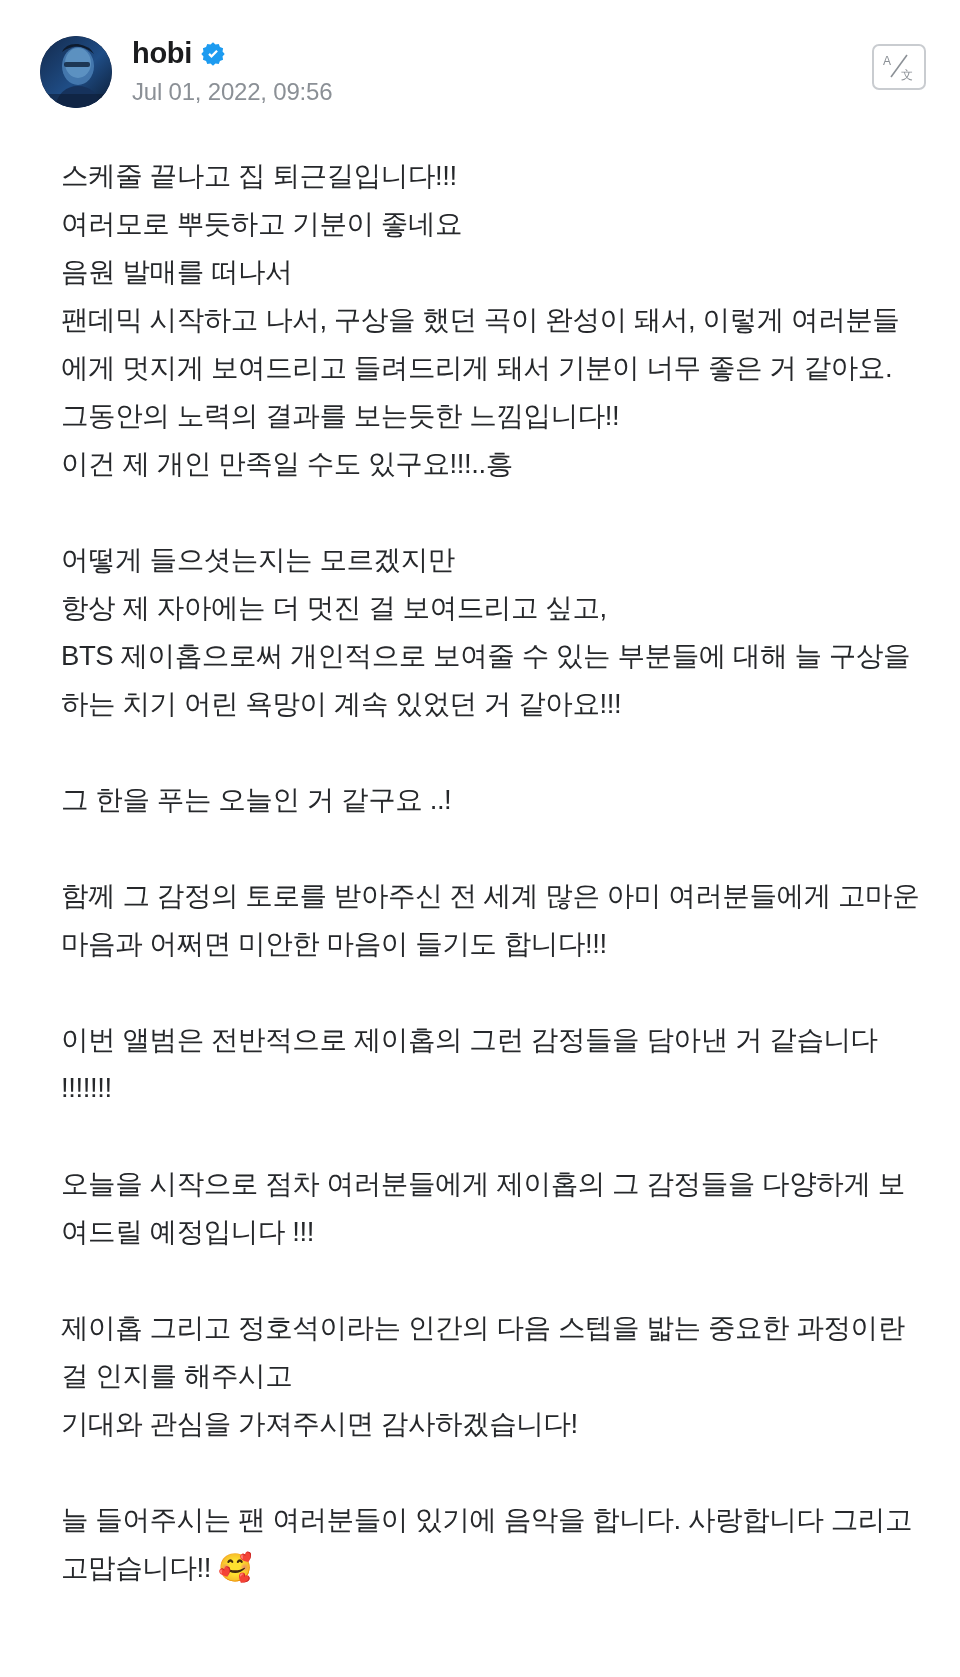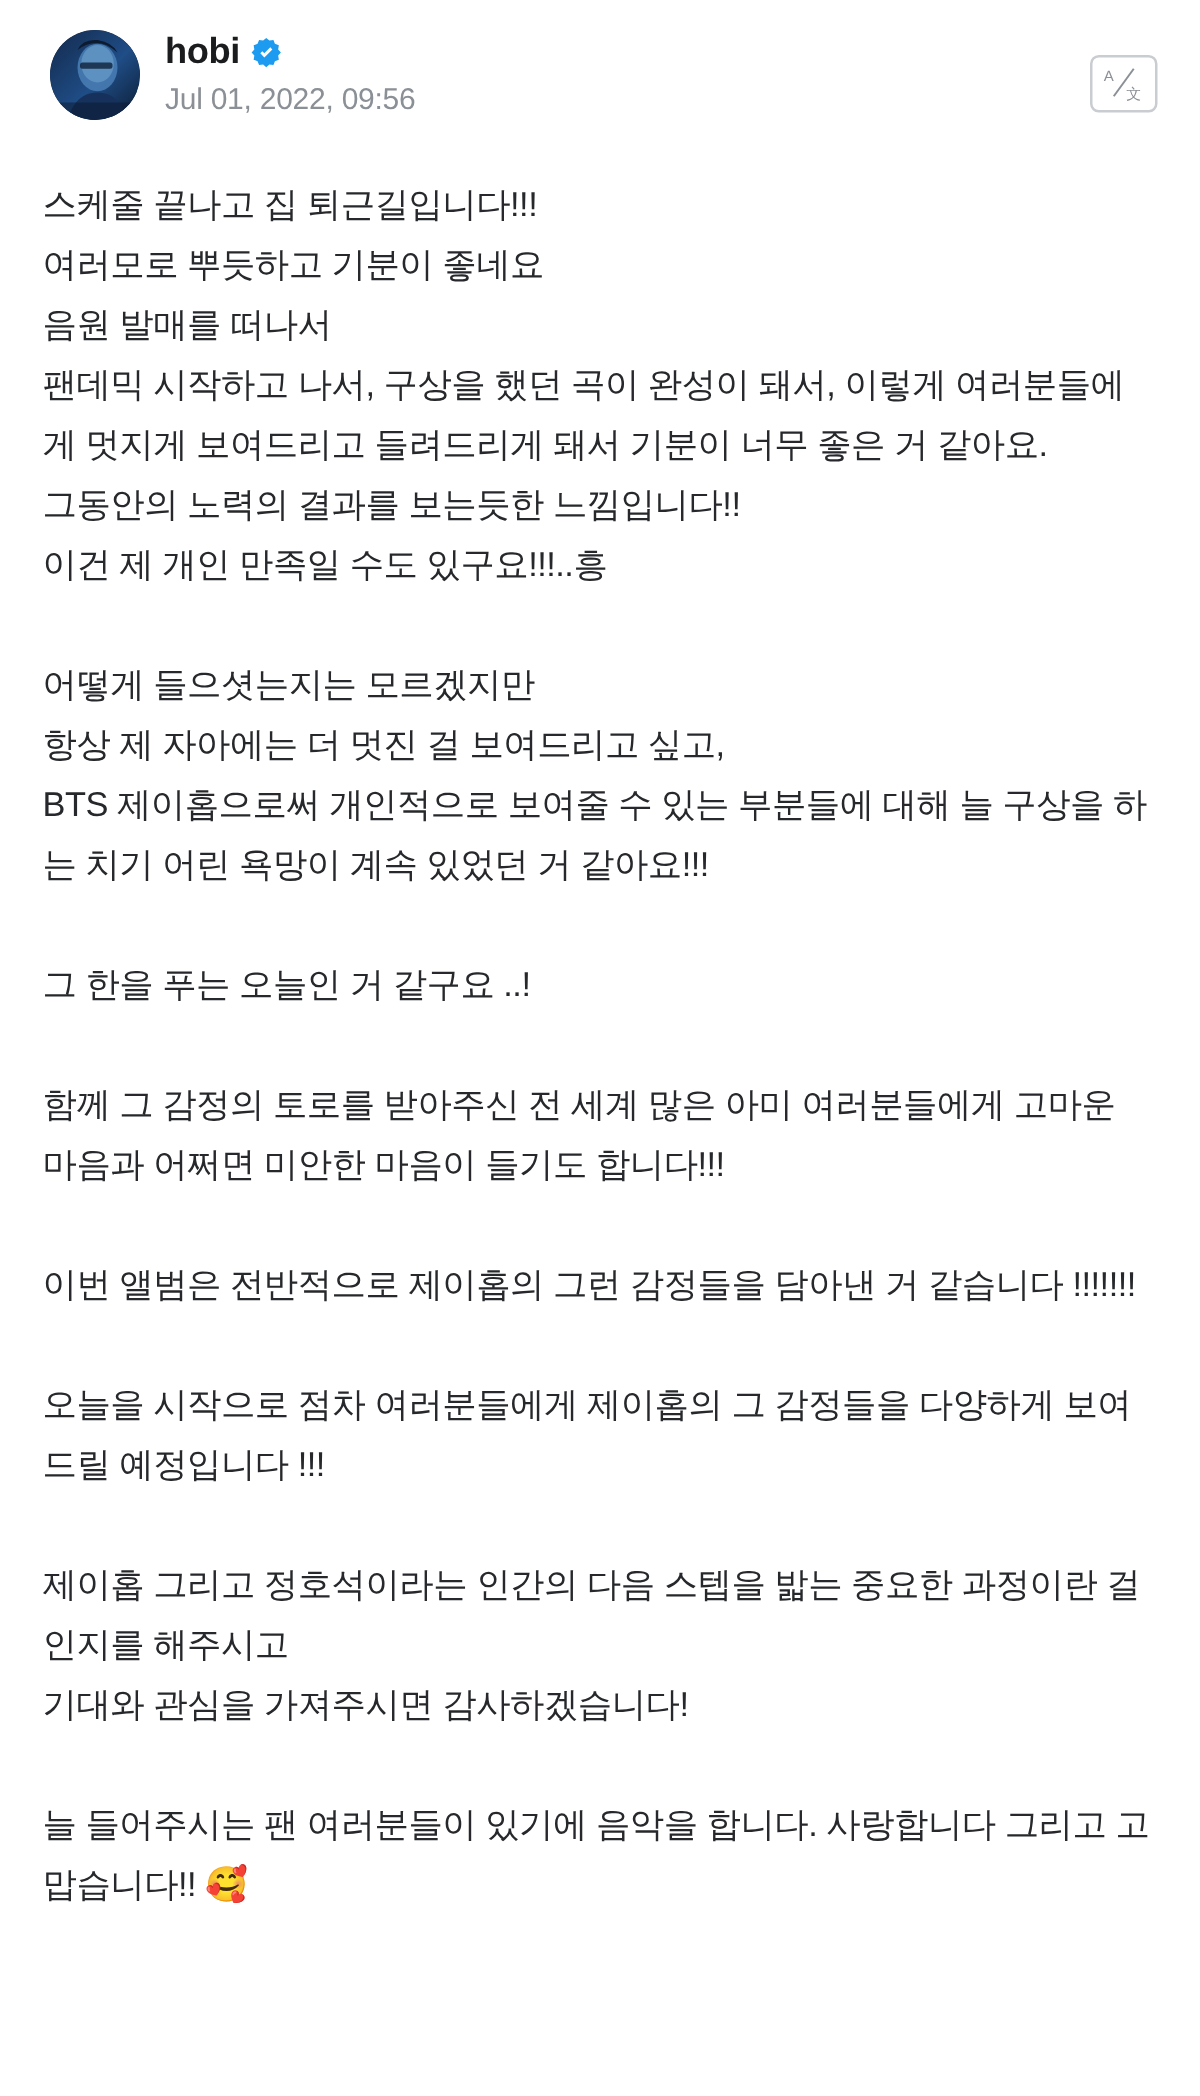--- a/index.html
+++ b/index.html
@@ -21,21 +21,21 @@
     height: 1677px;
     background: #ffffff;
     padding: 0;
     position: relative;
   }
 
   
   .header {
     display: flex;
     align-items: flex-start;
-    padding: 24px 28px 0 40px;
+    padding: 36px 28px 0 40px;
     position: relative;
   }
 
   .avatar {
     width: 72px;
     height: 72px;
     border-radius: 50%;
     flex: 0 0 72px;
     overflow: hidden;
     position: relative;
@@ -92,21 +92,21 @@
     background: #ffffff;
     display: flex;
     align-items: center;
     justify-content: center;
     cursor: pointer;
   }
   .translate-btn svg { display: block; }
 
   
   .body-text {
-    padding: 44px 38px 0 34px;
+    padding: 44px 38px 0 61px;
     font-size: 27.5px;
     line-height: 48px;
     color: #26282b;
     letter-spacing: -0.4px;
     white-space: pre-wrap;
     word-break: break-word;
     font-weight: 400;
   }
 </style>
 </head>

